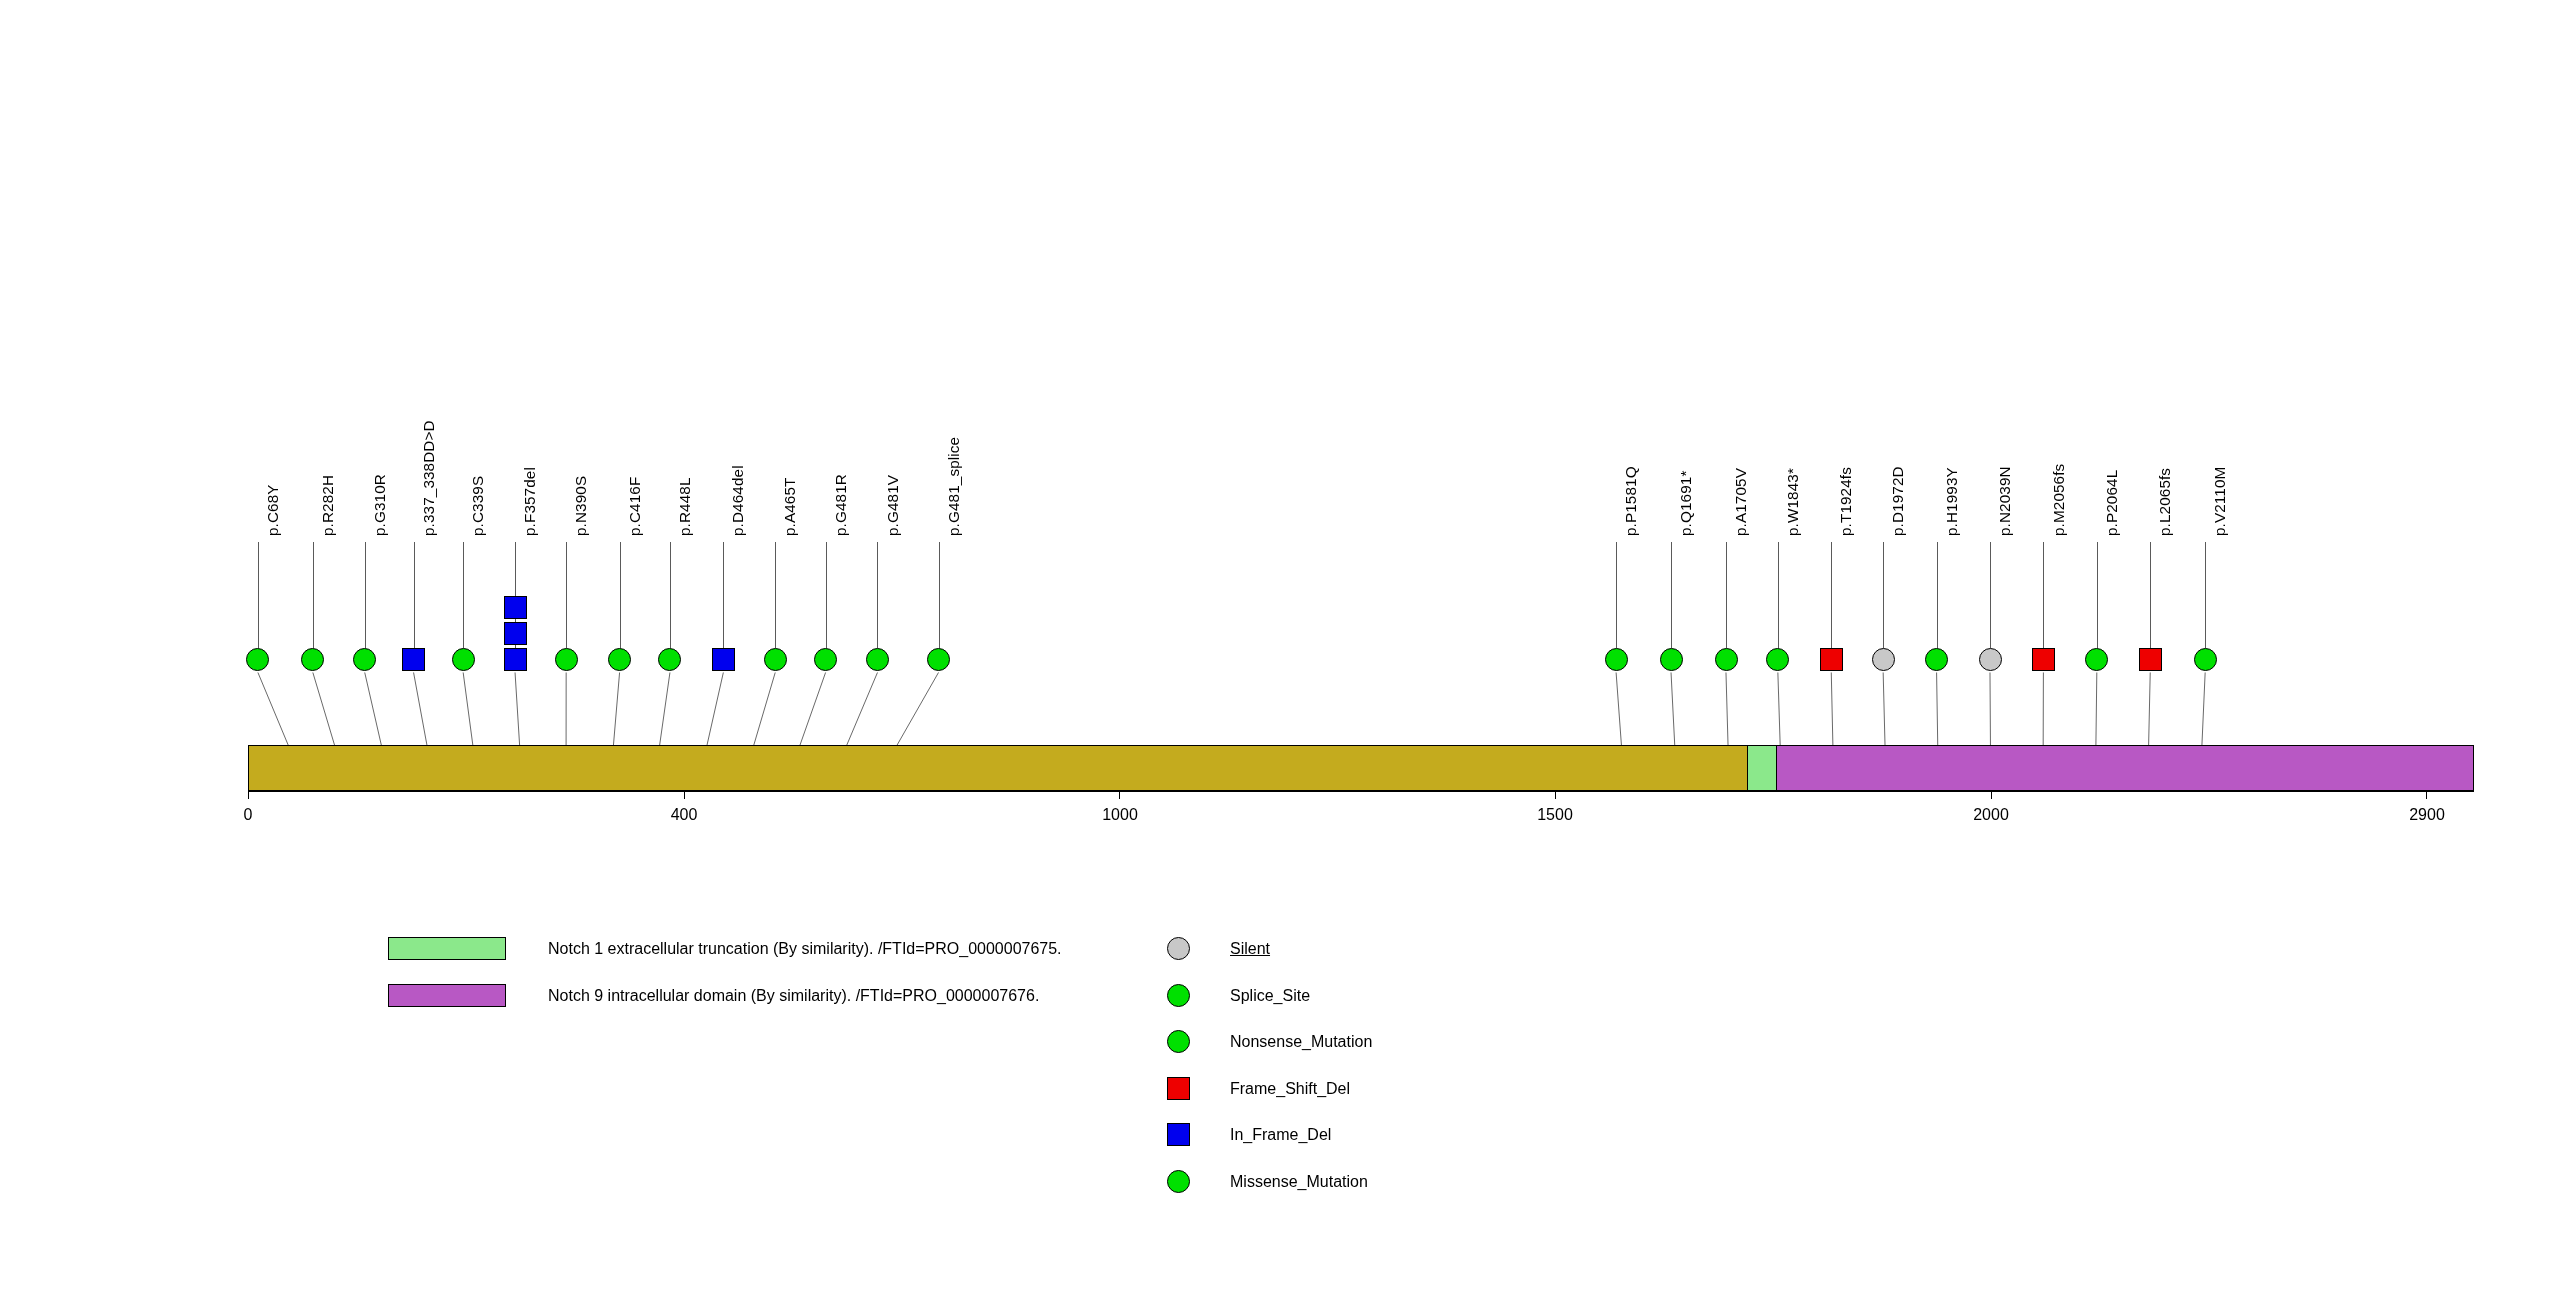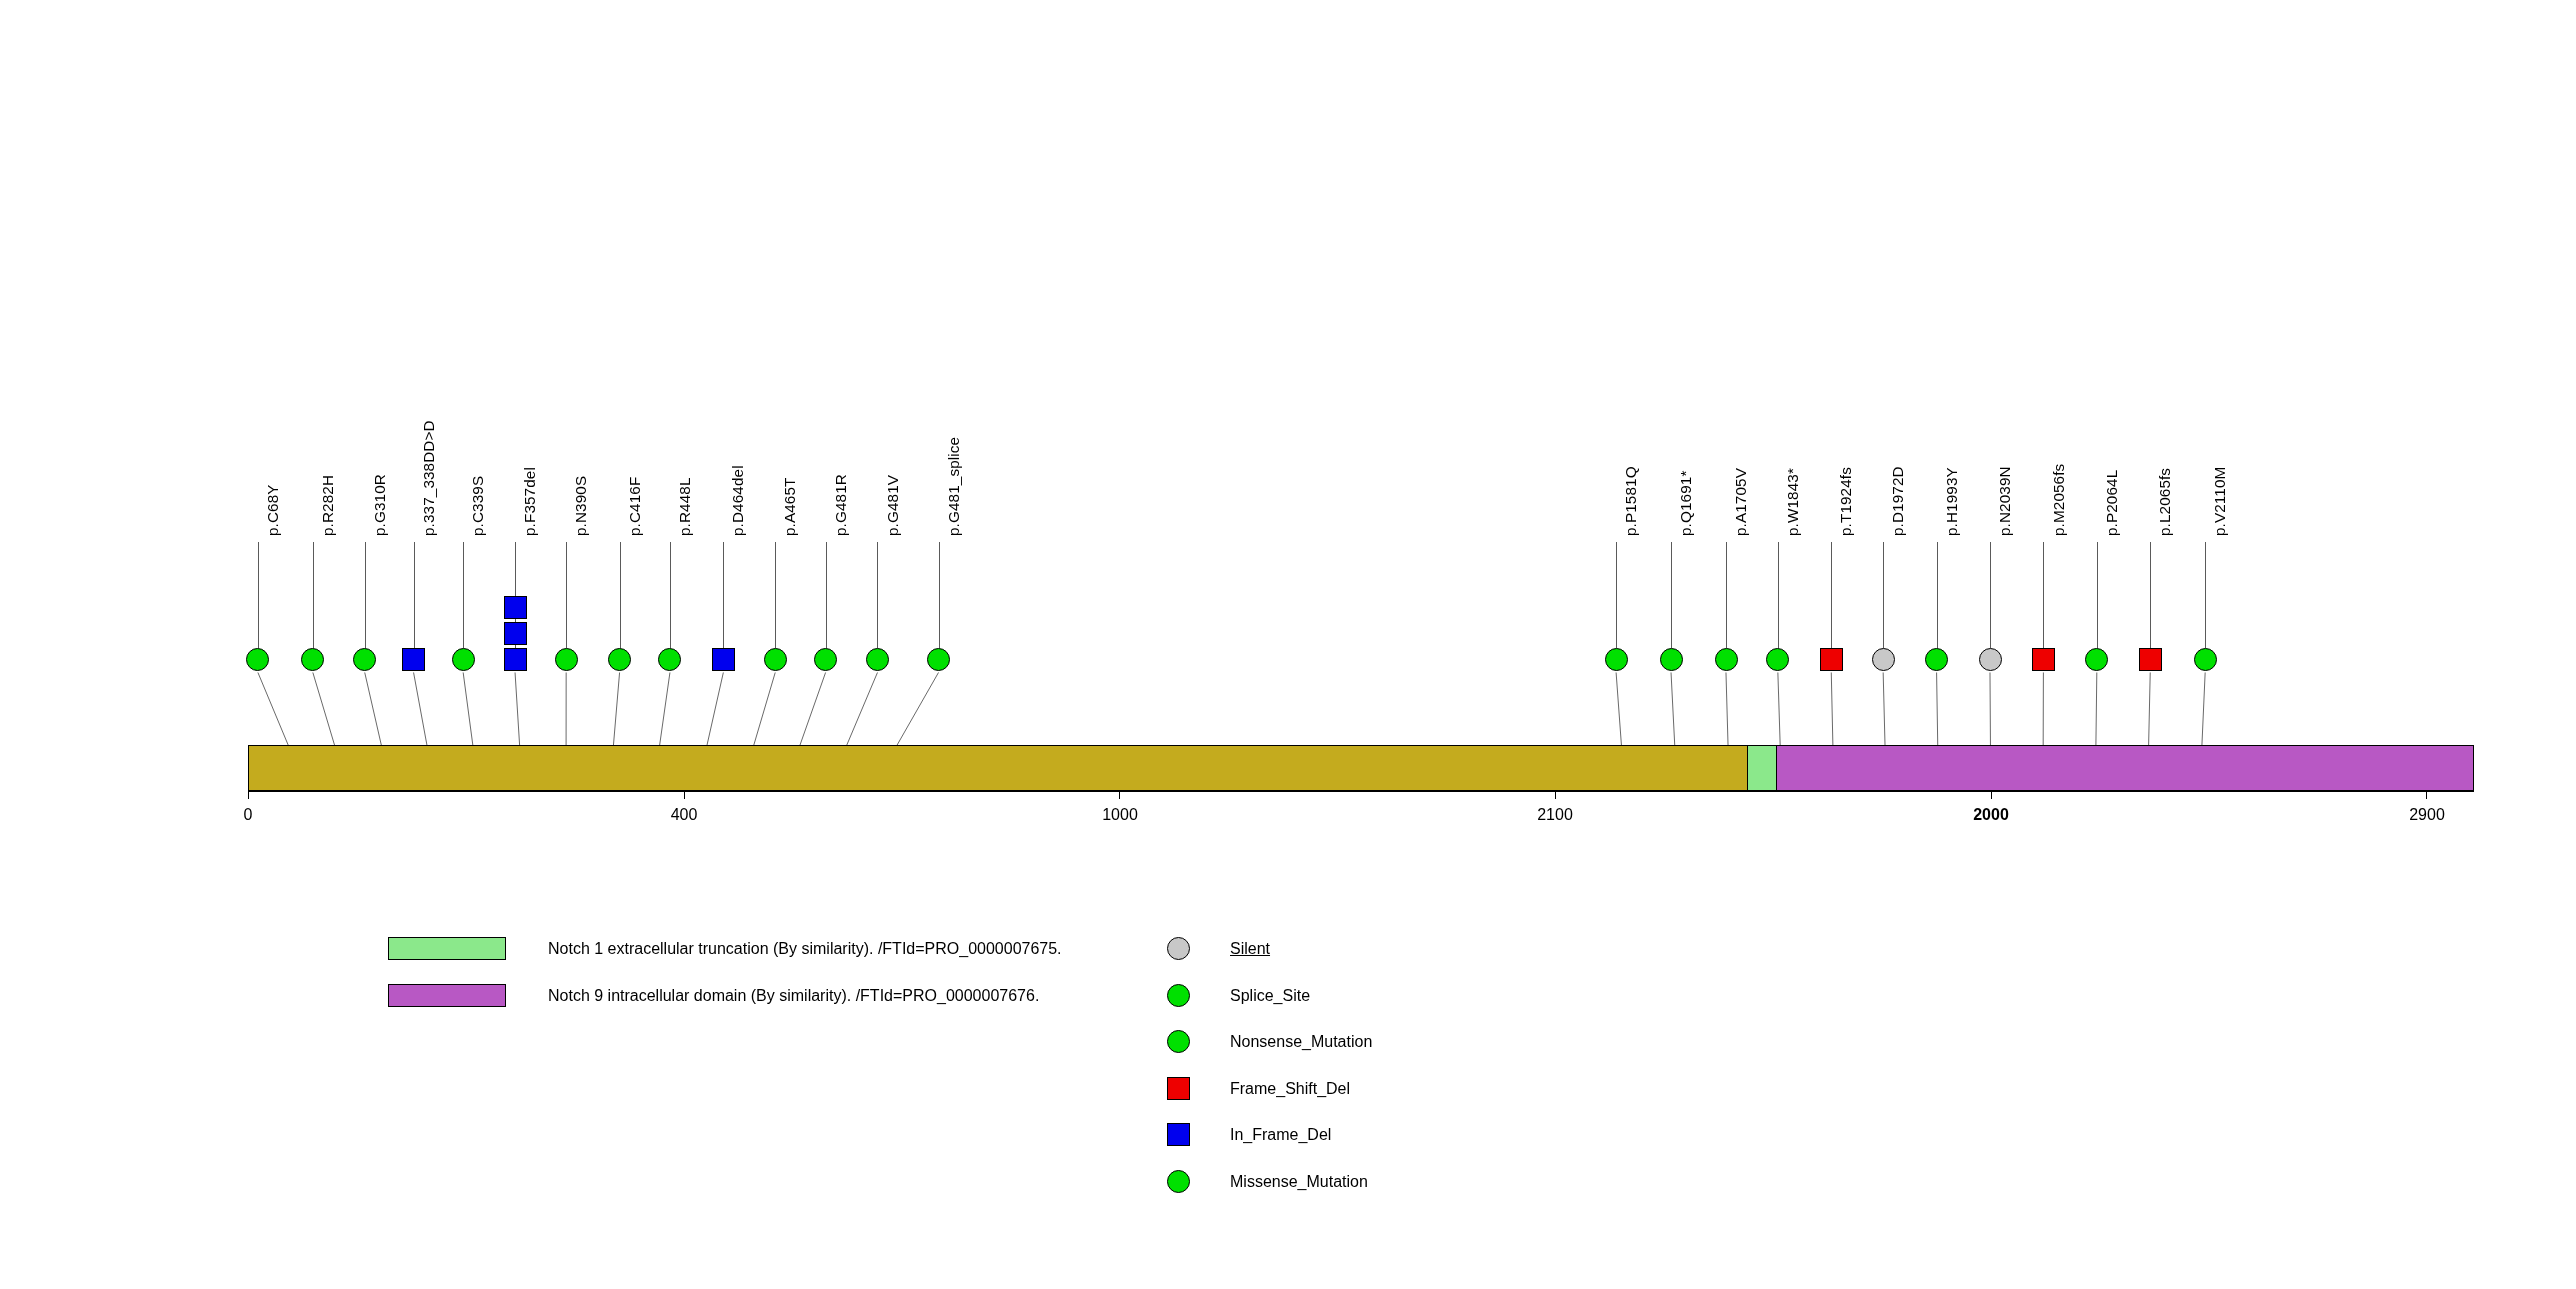--- a/index.html
+++ b/index.html
@@ -124,23 +124,23 @@
       <div class="domain-rect" title="Notch 1 extracellular truncation (By similarity). /FTId=PRO_0000007675." style="left: 1747px; top: 745px; width: 30px; height: 46px; background: rgb(139, 232, 139);"></div>
       <div class="domain-rect" title="Notch 1 intracellular domain (By similarity). /FTId=PRO_0000007676." style="left: 1776px; top: 745px; width: 698px; height: 46px; background: rgb(184, 88, 196);"></div>
       <div style="position: absolute; left: 248px; top: 791px; width: 2226px; height: 0.8px; background: rgb(0, 0, 0);"></div>
       <div class="axis-tick" style="left: 248px; top: 791px;"></div>
       <div class="axis-tick-label" style="left: 202px; top: 806px; width: 92px;">0</div>
       <div class="axis-tick" style="left: 684px; top: 791px;"></div>
       <div class="axis-tick-label" style="left: 638px; top: 806px; width: 92px;">400</div>
       <div class="axis-tick" style="left: 1119px; top: 791px;"></div>
       <div class="axis-tick-label" style="left: 1074px; top: 806px; width: 92px;">1000</div>
       <div class="axis-tick" style="left: 1555px; top: 791px;"></div>
-      <div class="axis-tick-label" style="left: 1509px; top: 806px; width: 92px;">2100</div>
+      <div class="axis-tick-label" style="left: 1509px; top: 806px; width: 92px;">1500</div>
       <div class="axis-tick" style="left: 1991px; top: 791px;"></div>
-      <div class="axis-tick-label" style="left: 1945px; top: 806px; width: 92px; font-weight: bold;">2000</div>
+      <div class="axis-tick-label" style="left: 1945px; top: 806px; width: 92px;">2000</div>
       <div class="axis-tick" style="left: 2426px; top: 791px;"></div>
       <div class="axis-tick-label" style="left: 2381px; top: 806px; width: 92px;">2900</div>
       <div class="stem" style="left: 258px; top: 542px; height: 106px;"></div>
       <div class="marker-circle" title="p.C68Y (Missense_Mutation)" style="width: 23px; height: 23px; left: 246px; top: 648px; background: rgb(0, 224, 0);"></div>
       <div class="lollipop-label" style="left: 264px; top: 536px;">p.C68Y</div>
       <div class="stem" style="left: 313px; top: 542px; height: 106px;"></div>
       <div class="marker-circle" title="p.R282H (Missense_Mutation)" style="width: 23px; height: 23px; left: 301px; top: 648px; background: rgb(0, 224, 0);"></div>
       <div class="lollipop-label" style="left: 319px; top: 536px;">p.R282H</div>
       <div class="stem" style="left: 365px; top: 542px; height: 106px;"></div>
       <div class="marker-circle" title="p.G310R (Missense_Mutation)" style="width: 23px; height: 23px; left: 353px; top: 648px; background: rgb(0, 224, 0);"></div>

